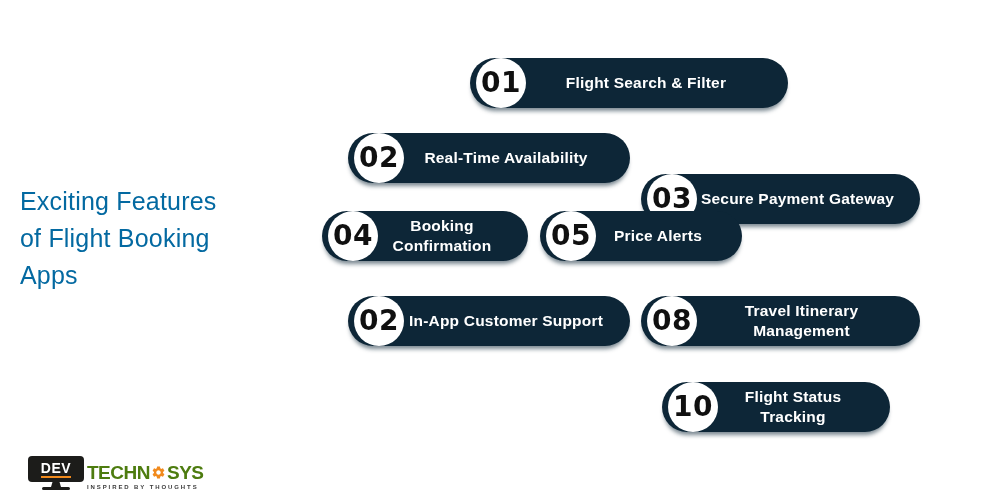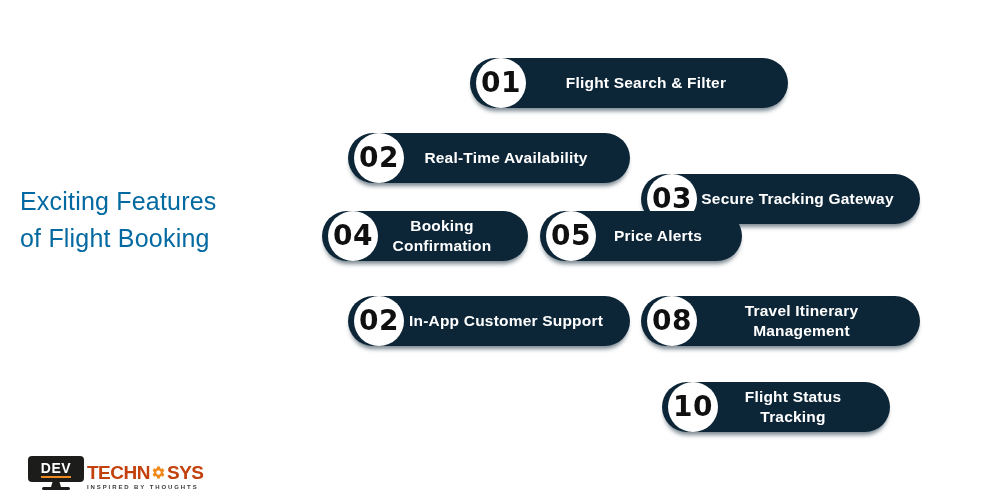--- a/index.html
+++ b/index.html
@@ -66,36 +66,37 @@
     border-bottom:2px solid #f18a1d;padding-bottom:1px;
   }
   .monitor-neck{
     width:10px;height:5px;background:#1c1c1a;
     clip-path:polygon(15% 0,85% 0,100% 100%,0 100%);
   }
   .monitor-base{width:28px;height:3px;background:#1c1c1a;border-radius:2px;}
   .brand-col{display:flex;flex-direction:column;padding-top:3px;}
   .brand-row{display:flex;align-items:center;line-height:1;}
   .brand-row b{
-    font-size:19px;font-weight:800;color:#c2410c;letter-spacing:-.5px;
+    font-size:19px;font-weight:800;color:#4d7c0f;letter-spacing:-.5px;
   }
   .gear{width:15px;height:15px;margin:0 1px;}
   .tagline{
     margin-top:2px;font-size:6px;font-weight:700;letter-spacing:1.9px;
     color:#3a3a3a;white-space:nowrap;
   }
 </style>
 </head>
 <body>
 
 <div id="canvas">
 
   <div class="title">
     <span>Exciting Features</span>
     <span>of Flight Booking</span>
+    <span>Apps</span>
   </div>
 
   <div class="pill p1 one-line">
     <div class="num-circle">
         <span>01</span>
       </div>
     <div class="pill-label">
         <span>Flight Search &amp; Filter</span>
       </div>
   </div>
@@ -107,21 +108,21 @@
     <div class="pill-label">
         <span>Real-Time Availability</span>
       </div>
   </div>
 
   <div class="pill p3 one-line">
     <div class="num-circle">
         <span>03</span>
       </div>
     <div class="pill-label">
-        <span>Secure Tracking Gateway</span>
+        <span>Secure Payment Gateway</span>
       </div>
   </div>
 
   <div class="pill p4">
     <div class="num-circle">
         <span>04</span>
       </div>
     <div class="pill-label">
         <span>Booking Confirmation</span>
       </div>

